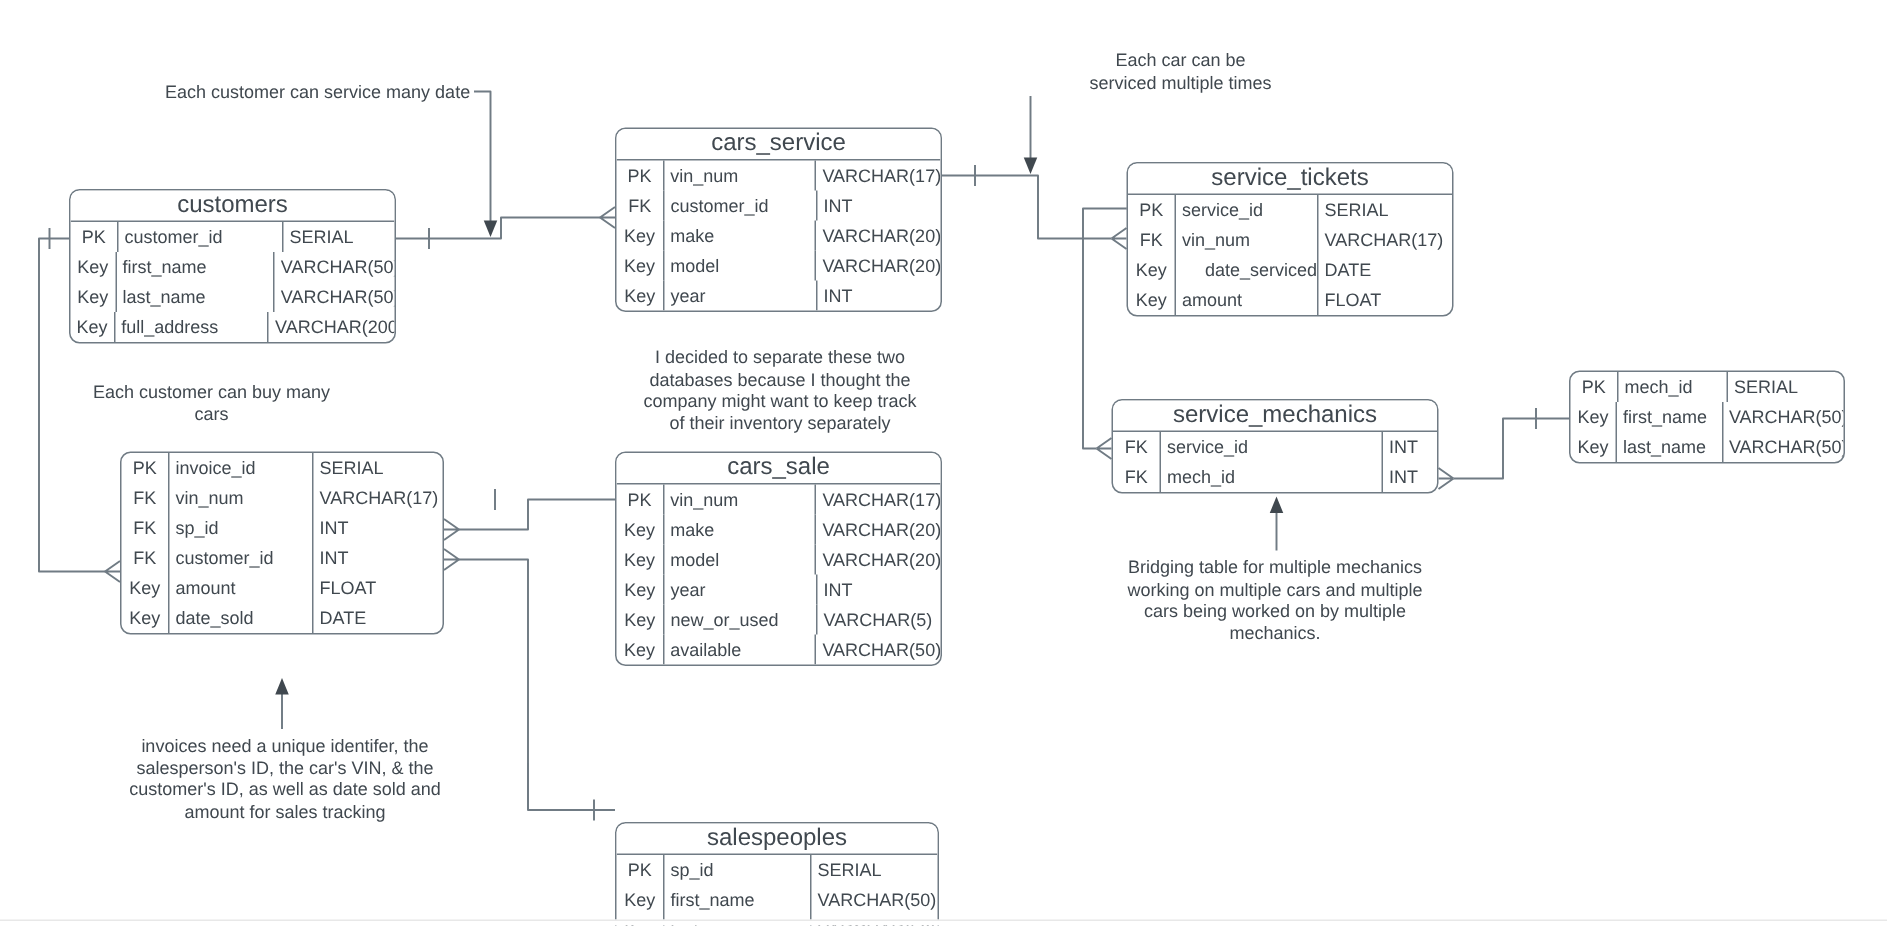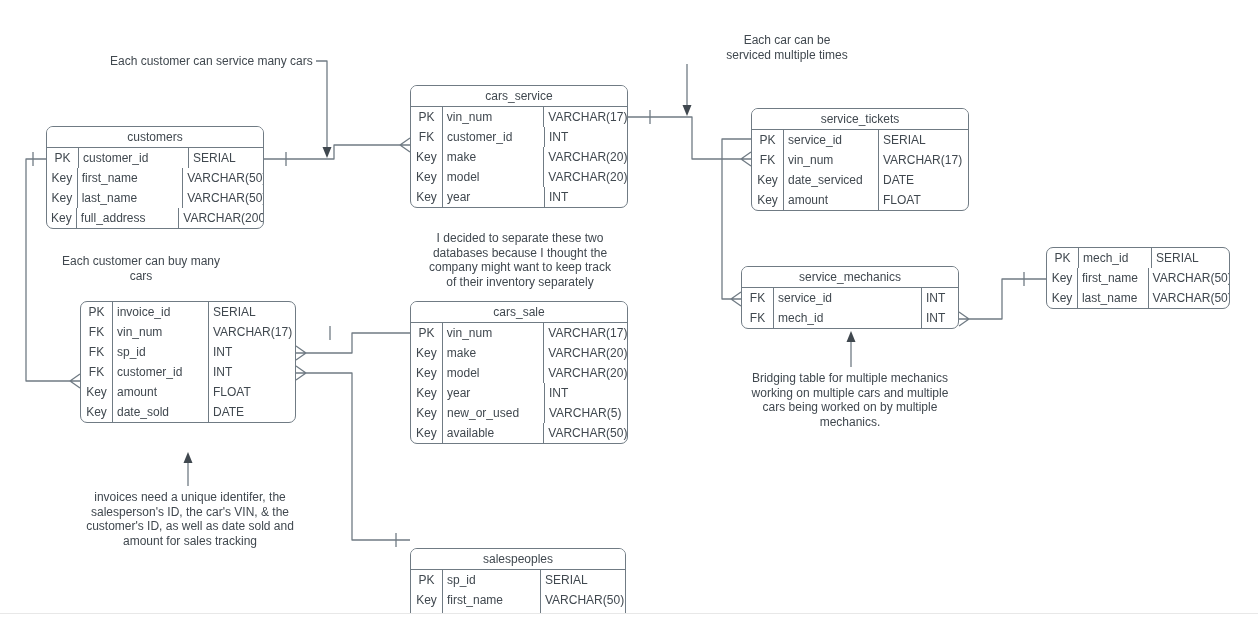--- a/index.html
+++ b/index.html
@@ -33,21 +33,21 @@
     box-sizing: border-box;
     border: 1px solid #707b84;
     border-radius: 7px;
     background: #ffffff;
     overflow: hidden;
   }
   .entity .ent-title {
     height: 20px;
     line-height: 20px;
     text-align: center;
-    font-size: 12px;
+    font-size: 16px;
     color: #40484f;
     border-bottom: 1px solid #707b84;
     background: #ffffff;
     white-space: nowrap;
   }
   .ent-rows {
     display: block;
   }
   .ent-row {
     display: flex;
@@ -229,21 +229,21 @@
             <div class="c-name" style="width: 95px;">service_id</div>
             <div class="c-type">SERIAL</div>
           </div>
           <div class="ent-row">
             <div class="c-key" style="width: 32px;">FK</div>
             <div class="c-name" style="width: 95px;">vin_num</div>
             <div class="c-type">VARCHAR(17)</div>
           </div>
           <div class="ent-row">
             <div class="c-key" style="width: 32px;">Key</div>
-            <div class="c-name" style="width: 95px;">date_serviced</div>
+            <div class="c-name" style="width: 95px; text-align: right;">date_serviced</div>
             <div class="c-type">DATE</div>
           </div>
           <div class="ent-row">
             <div class="c-key" style="width: 32px;">Key</div>
             <div class="c-name" style="width: 95px;">amount</div>
             <div class="c-type">FLOAT</div>
           </div>
         </div>
       </div>
       <div class="entity" style="left: 1046px; top: 247px; width: 184px;">
@@ -365,21 +365,21 @@
           <div class="ent-row">
             <div class="c-key" style="width: 32px;">Key</div>
             <div class="c-name" style="width: 98px;">last_name</div>
             <div class="c-type">VARCHAR(50)</div>
           </div>
         </div>
       </div>
     </div>
 
   <div id="note-layer">
-      <div class="note" style="left: 110px; top: 54px; width: 210px; text-align: left;">Each customer can service many cars</div>
+      <div class="note" style="left: 110px; top: 54px; width: 210px; text-align: left;">Each customer can service many date</div>
       <div class="note" style="left: 697px; top: 33px; width: 180px; text-align: center;">Each car can be
 serviced multiple times</div>
       <div class="note" style="left: 46px; top: 254px; width: 190px; text-align: center;">Each customer can buy many
 cars</div>
       <div class="note" style="left: 412px; top: 231px; width: 216px; text-align: center;">I decided to separate these two
 databases because I thought the
 company might want to keep track
 of their inventory separately</div>
       <div class="note" style="left: 738px; top: 371px; width: 224px; text-align: center;">Bridging table for multiple mechanics
 working on multiple cars and multiple

